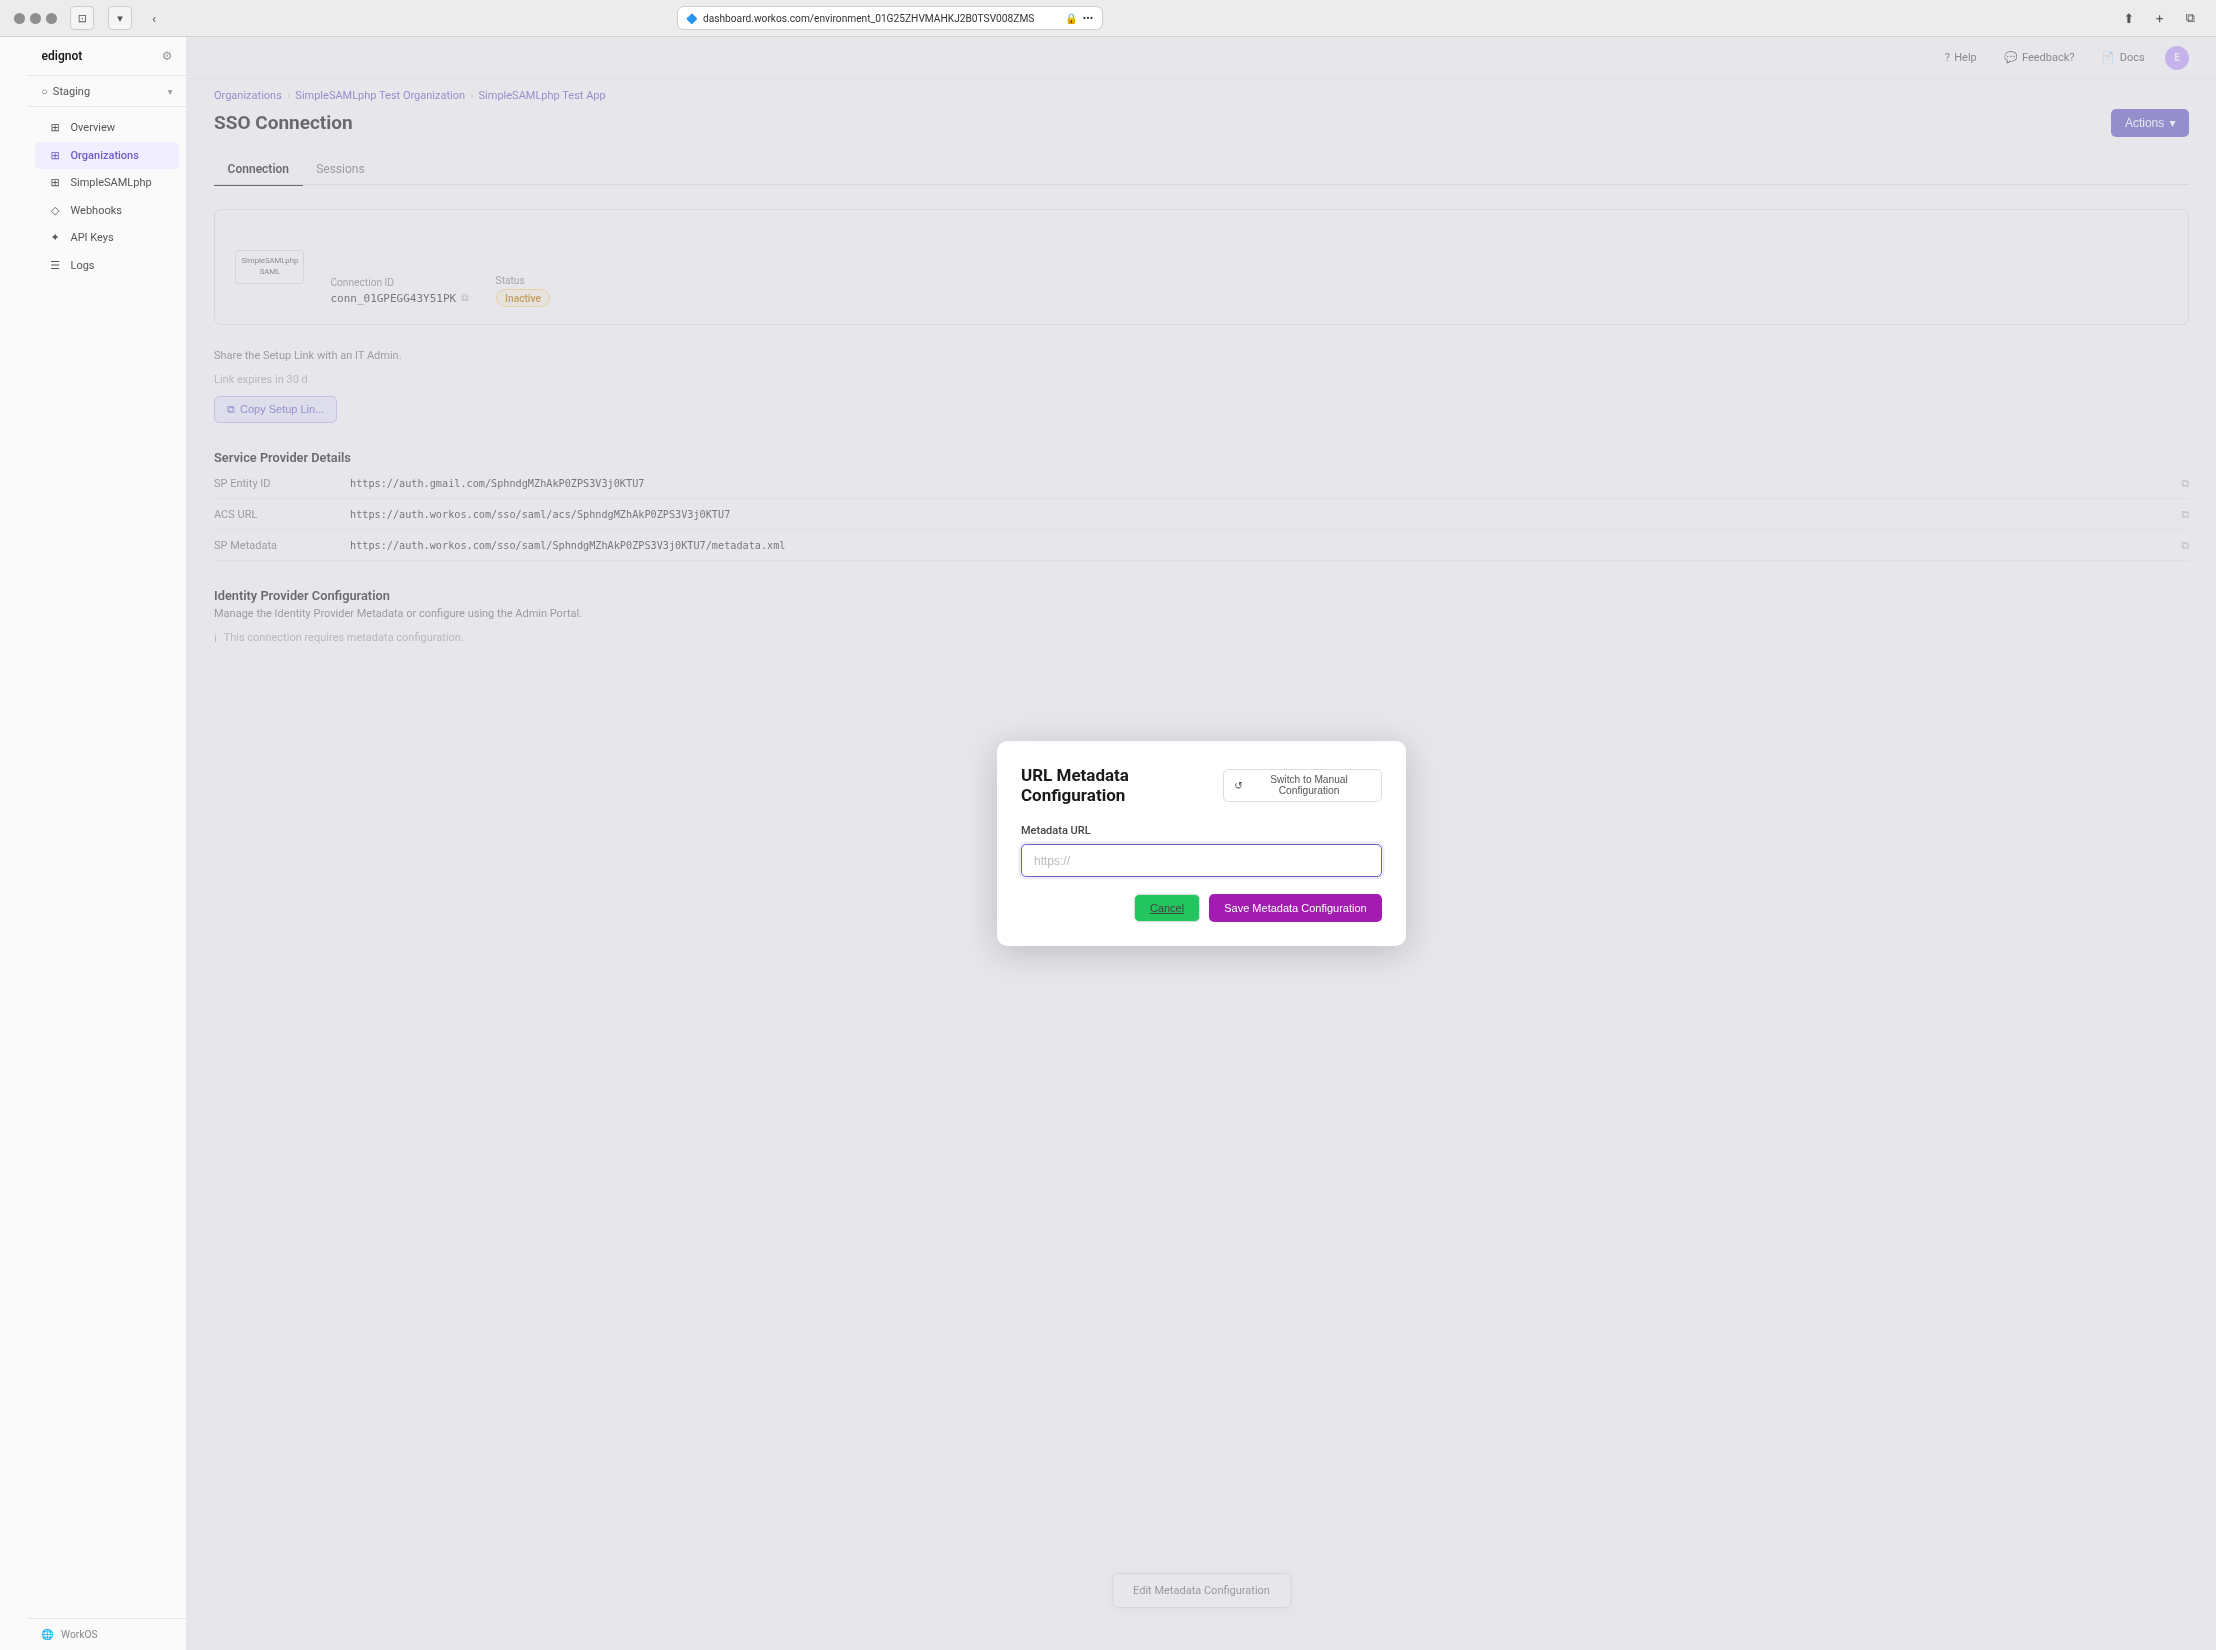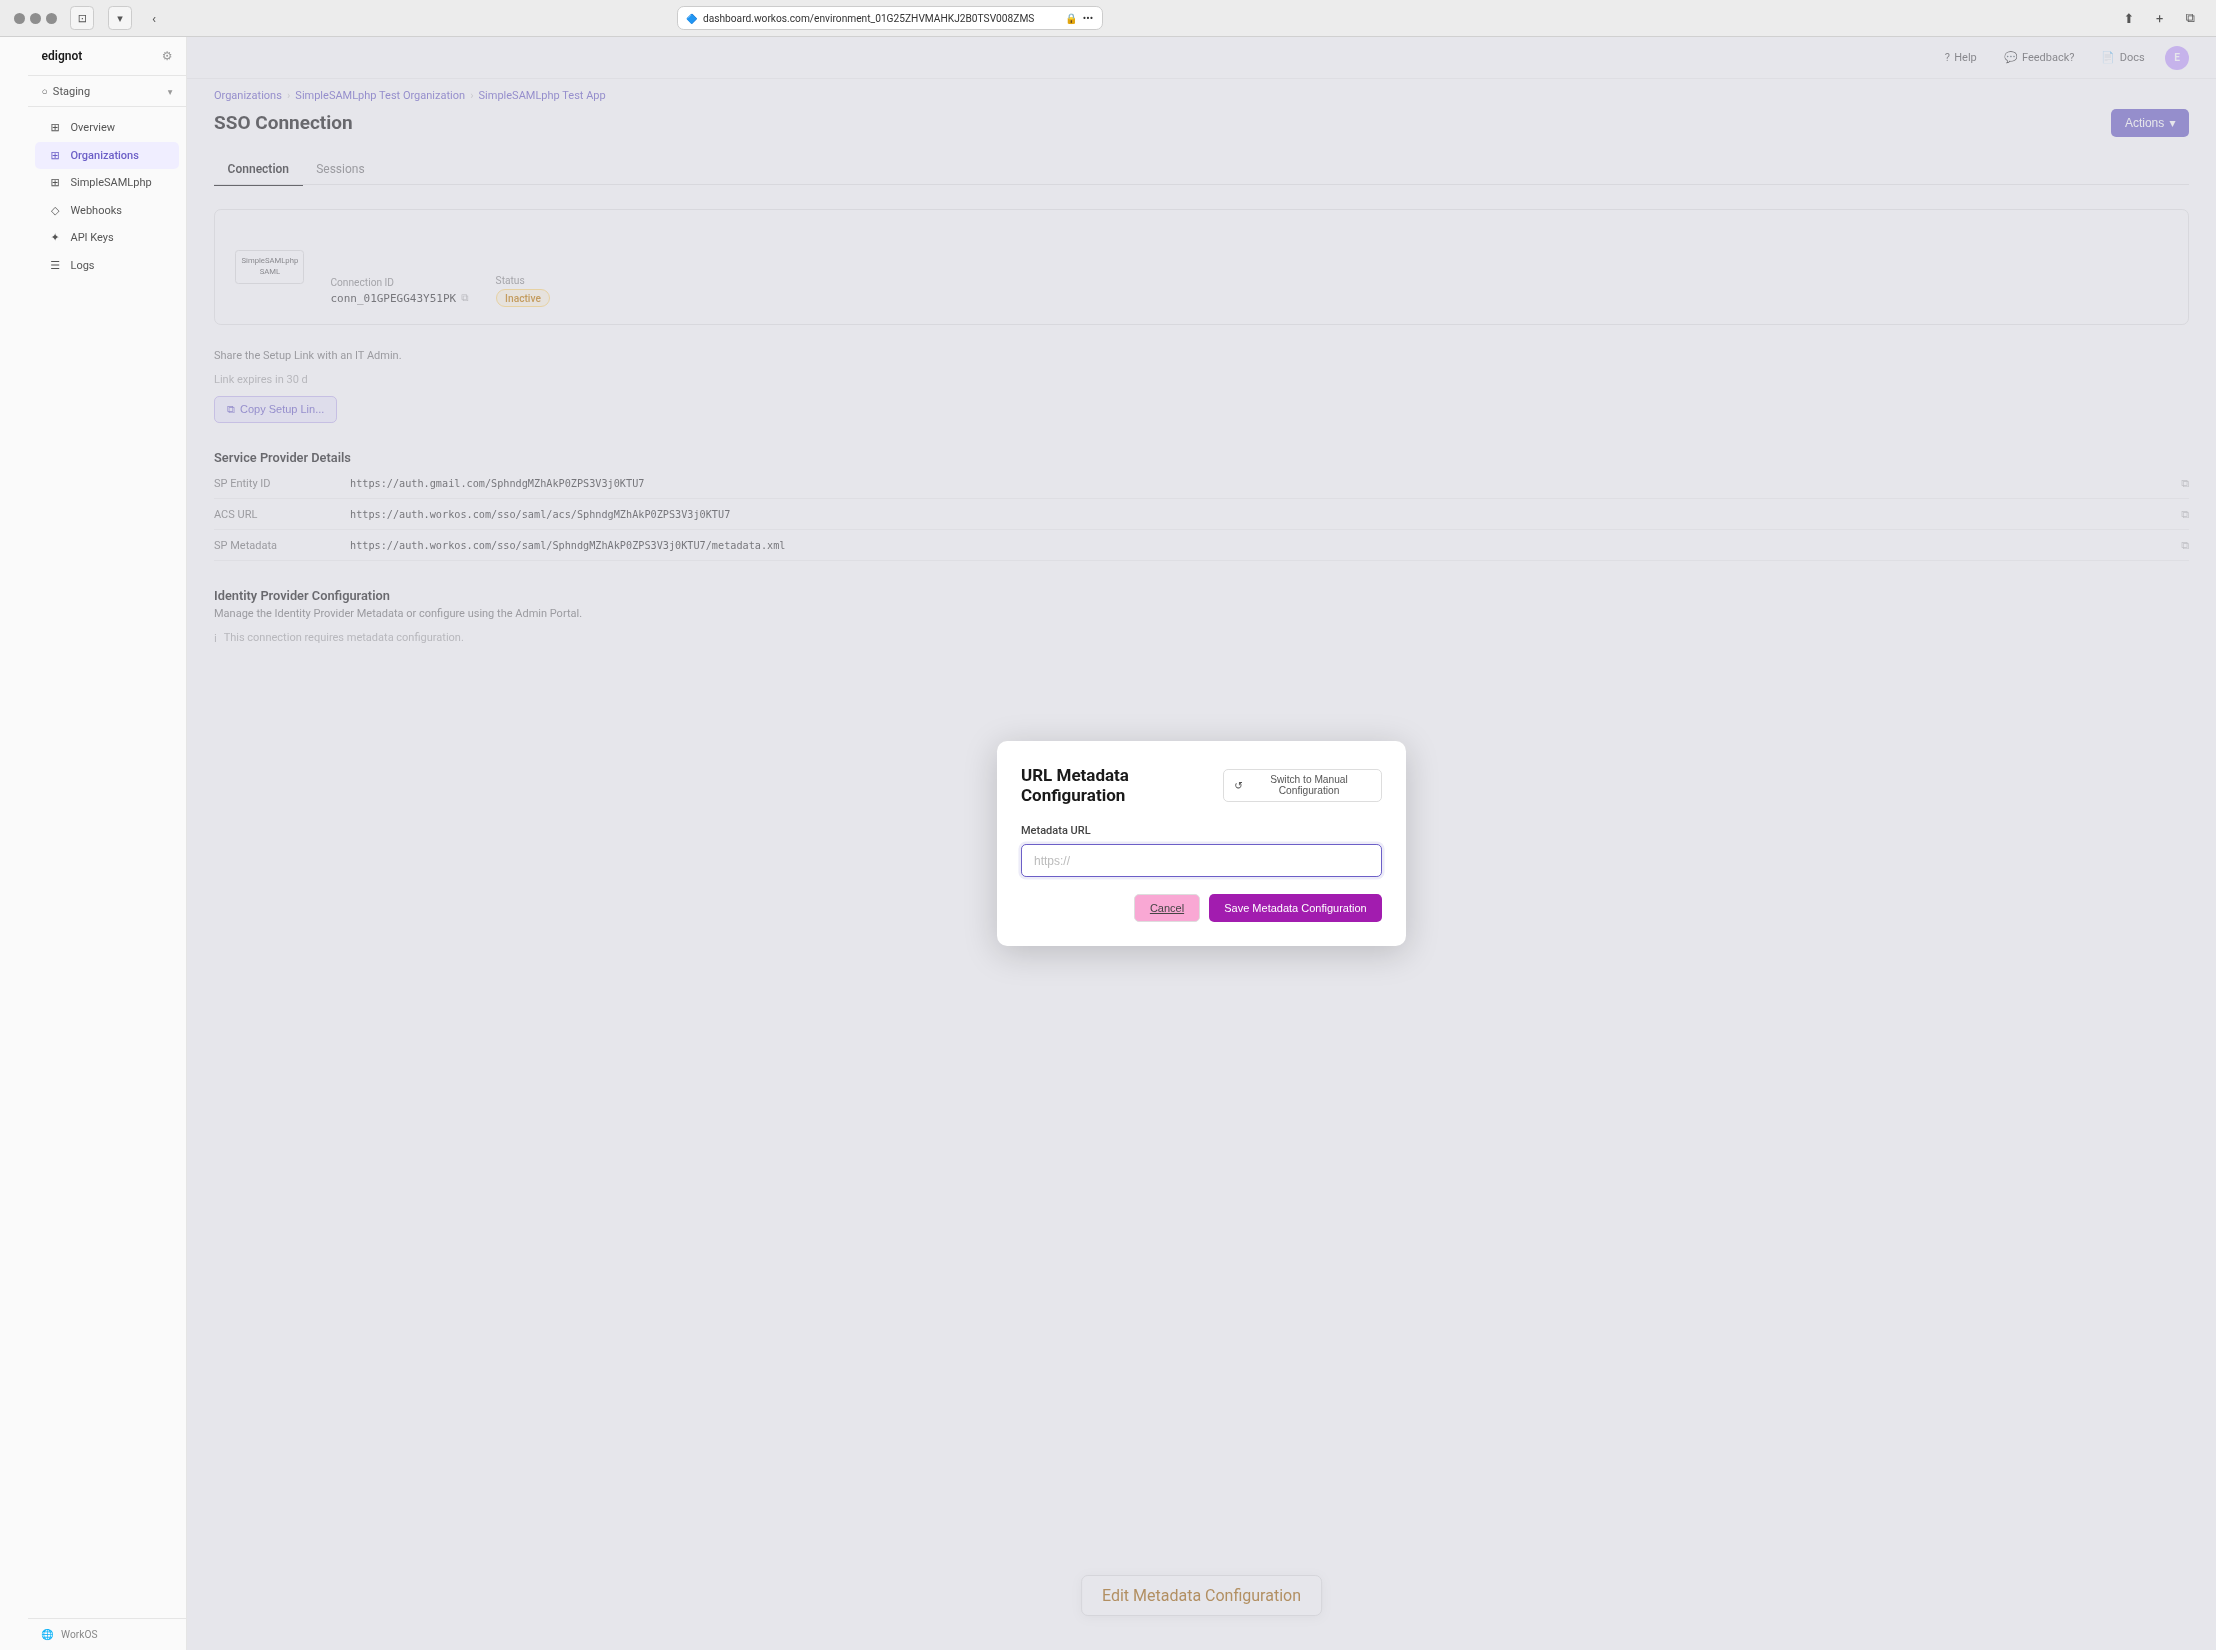--- a/index.html
+++ b/index.html
@@ -400,21 +400,21 @@
       box-shadow: 0 0 0 2.6px rgba(108,95,199,0.12);
     }
     .modal-input::placeholder { color: #bbb; }
     .modal-actions {
       display: flex;
       justify-content: flex-end;
       gap: 8.5px;
     }
     .btn-cancel {
       padding: 6.8px 15.3px;
-      background: #f9a8d4;
+      background: #22c55e;
       border: 0.9px solid #ddd;
       border-radius: 5.1px;
       font-size: 11px;
       color: #444;
       cursor: pointer;
       text-decoration: underline;
     }
     .btn-save {
       padding: 6.8px 15.3px;
       background: #a21caf;
@@ -422,29 +422,29 @@
       border-radius: 5.1px;
       font-size: 11px;
       color: white;
       cursor: pointer;
       font-weight: 500;
     }
 
     
     .edit-meta-float {
       position: absolute;
-      bottom: 34px;
+      bottom: 42px;
       left: 50%;
       transform: translateX(-50%);
       background: white;
       border: 0.9px solid #e0e0e0;
       border-radius: 6.8px;
       padding: 10.2px 20.4px;
-      font-size: 16px;
-      color: #a16207;
+      font-size: 11px;
+      color: #737373;
       cursor: pointer;
       box-shadow: 0 1.7px 10.2px rgba(0,0,0,0.08);
       white-space: nowrap;
       z-index: 50;
     }
   </style>
 </head>
 <body>
 
 <div class="titlebar">

